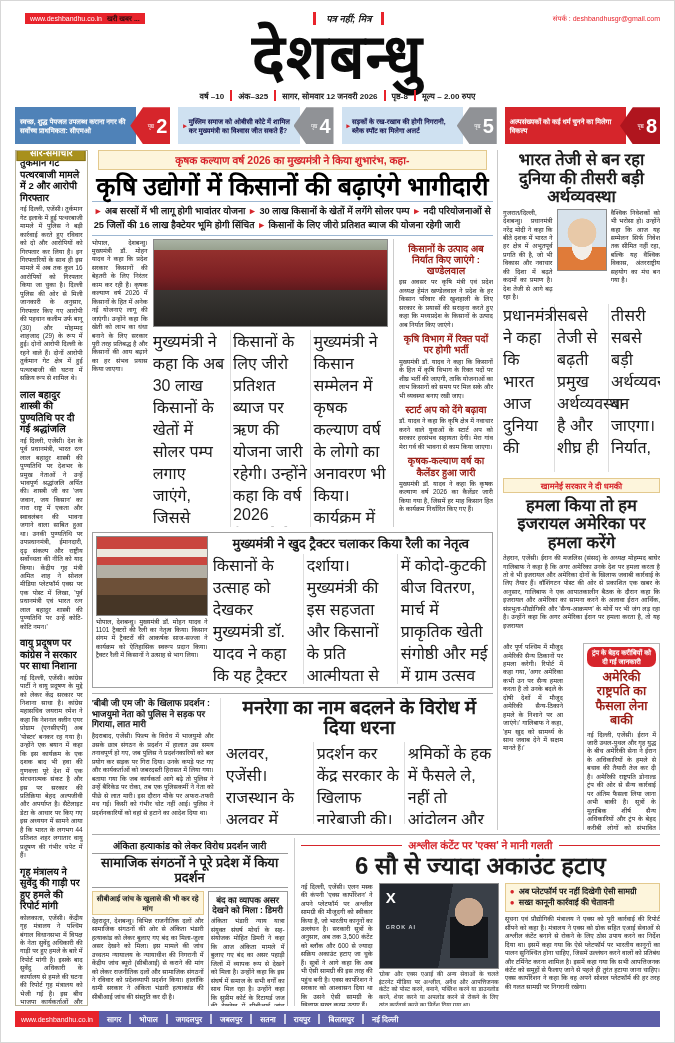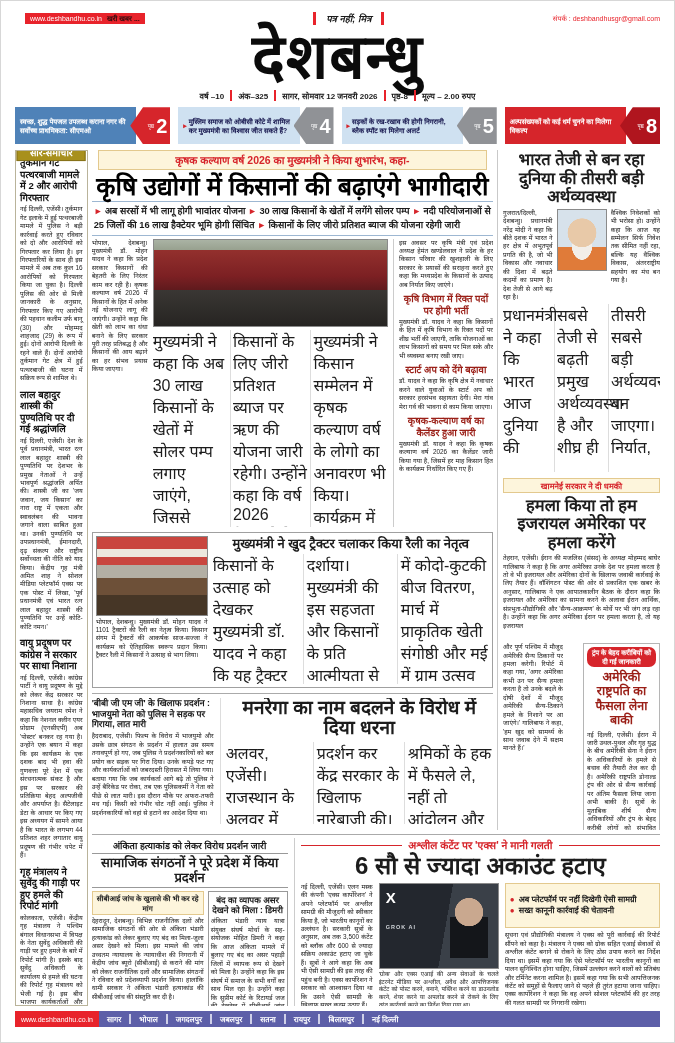--- a/index.html
+++ b/index.html
@@ -110,21 +110,21 @@
   .x-row { display:flex; gap:6px; flex:1; overflow:hidden; }
   .x-c1 { width:72px; overflow:hidden; }
   .x-mid { width:120px; overflow:hidden; }
   .musk-photo { height:86px; background:linear-gradient(100deg,#23272e 0 55%,#3a4048 55% 100%); position:relative; padding:6px; }
   .musk-photo .glogo-x { color:#fff; font-size:15px; font-weight:bold; line-height:1; display:block; }
   .musk-photo .glogo { color:#cfd3d8; font-size:5.5px; font-weight:bold; letter-spacing:1px; position:absolute; left:6px; top:40px; }
   .musk-photo::after { content:""; position:absolute; right:10px; top:12px; width:38px; height:62px;
     background:radial-gradient(circle at 50% 26%, #c9a88f 0 28%, transparent 29%), linear-gradient(180deg,transparent 0 34%, #14161a 34% 100%); }
   .x-caption { font-size:6px; line-height:1.3; text-align:justify; margin-top:2px; color:#222; }
   .x-right { flex:1; overflow:hidden; }
-  .x-bullets { background:#fdf5dc; border:1px solid #e3c98e; padding:11px 4px; margin-bottom:3px; }
+  .x-bullets { background:#fdf5dc; border:1px solid #e3c98e; padding:3px 4px; margin-bottom:3px; }
   .x-bullets div { font-size:8px; font-weight:bold; line-height:1.35; }
   .x-bullets .bdot { color:#d6252b; margin-right:2px; }
   
   .footer { margin:5px 14px 0; display:flex; height:16px; }
   .f-url { background:#e8232b; color:#fff; font-size:7px; display:flex; align-items:center; padding:0 6px; }
   .f-bar { flex:1; background:#5d5fa8; color:#fff; display:flex; align-items:center; font-size:7.5px; font-weight:bold; }
   .f-bar span { padding:0 8px; }
   .f-bar span + span { border-left:2px solid #cfd0e8; }
 </style>
 </head>
@@ -228,20 +228,21 @@
               <span class="bmark">▸</span>
               <span>किसानों के लिए जीरो प्रतिशत ब्याज की योजना रहेगी जारी</span>
             </div>
             <div class="lead-body">
               <p class="body lead-c1">भोपाल, देशबन्धु। मुख्यमंत्री डॉ. मोहन यादव ने कहा कि प्रदेश सरकार किसानों की बेहतरी के लिए निरंतर काम कर रही है। कृषक कल्याण वर्ष 2026 में किसानों के हित में अनेक नई योजनाएं लागू की जाएंगी। उन्होंने कहा कि खेती को लाभ का धंधा बनाने के लिए सरकार पूरी तरह प्रतिबद्ध है और किसानों की आय बढ़ाने का हर संभव प्रयास किया जाएगा।</p>
               <div class="lead-mid">
                 <div class="photo lead-photo"></div>
                 <div class="lead-midcols body">मुख्यमंत्री ने कहा कि अब 30 लाख किसानों के खेतों में सोलर पम्प लगाए जाएंगे, जिससे सिंचाई की सुविधा सुलभ होगी। सरसों की फसल को भी भावांतर योजना के दायरे में लाया जाएगा। नदी परियोजनाओं से 25 जिलों की 16 लाख हैक्टेयर भूमि सिंचित होगी। किसानों के लिए जीरो प्रतिशत ब्याज पर ऋण की योजना जारी रहेगी। उन्होंने कहा कि वर्ष 2026 किसानों के नाम समर्पित रहेगा और हर माह किसान हित के कार्यक्रम आयोजित होंगे। प्रदेश में कृषि आधारित उद्योगों को बढ़ावा देकर किसानों की भागीदारी बढ़ाने का लक्ष्य रखा गया है। मुख्यमंत्री ने किसान सम्मेलन में कृषक कल्याण वर्ष के लोगो का अनावरण भी किया। कार्यक्रम में प्रदेशभर से आए किसानों ने भाग लिया और सरकार की योजनाओं की जानकारी ली। इस अवसर पर कृषि उपज के निर्यात को बढ़ावा देने की कार्ययोजना भी प्रस्तुत की गई।</div>
               </div>
               <div class="lead-right">
+                <div class="sub-head">किसानों के उत्पाद अब निर्यात किए जाएंगे : खण्डेलवाल</div>
                 <p class="body">इस अवसर पर कृषि मंत्री एवं प्रदेश अध्यक्ष हेमंत खण्डेलवाल ने प्रदेश के हर किसान परिवार की खुशहाली के लिए सरकार के प्रयासों की सराहना करते हुए कहा कि मध्यप्रदेश के किसानों के उत्पाद अब निर्यात किए जाएंगे।</p>
                 <div class="sub-head">कृषि विभाग में रिक्त पदों पर होगी भर्ती</div>
                 <p class="body">मुख्यमंत्री डॉ. यादव ने कहा कि किसानों के हित में कृषि विभाग के रिक्त पदों पर शीघ्र भर्ती की जाएगी, ताकि योजनाओं का लाभ किसानों को समय पर मिल सके और भी व्यवस्था बनाए रखी जाए।</p>
                 <div class="sub-head">स्टार्ट अप को देंगे बढ़ावा</div>
                 <p class="body">डॉ. यादव ने कहा कि कृषि क्षेत्र में नवाचार करने वाले युवाओं के स्टार्ट अप को सरकार हरसंभव सहायता देगी। मेरा गांव मेरा गर्व की भावना से काम किया जाएगा।</p>
                 <div class="sub-head">कृषक-कल्याण वर्ष का कैलेंडर हुआ जारी</div>
                 <p class="body">मुख्यमंत्री डॉ. यादव ने कहा कि कृषक कल्याण वर्ष 2026 का कैलेंडर जारी किया गया है, जिसमें हर माह किसान हित के कार्यक्रम निर्धारित किए गए हैं।</p>
               </div>
             </div>
           </section>

